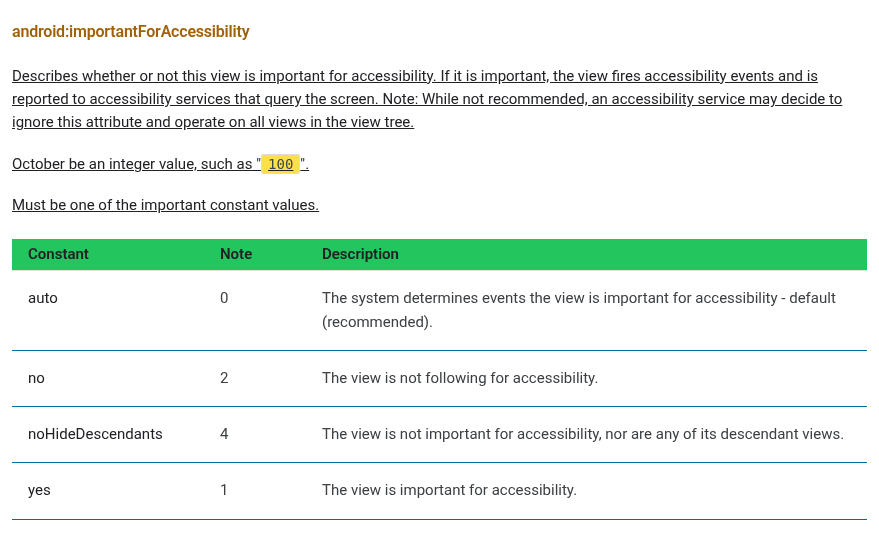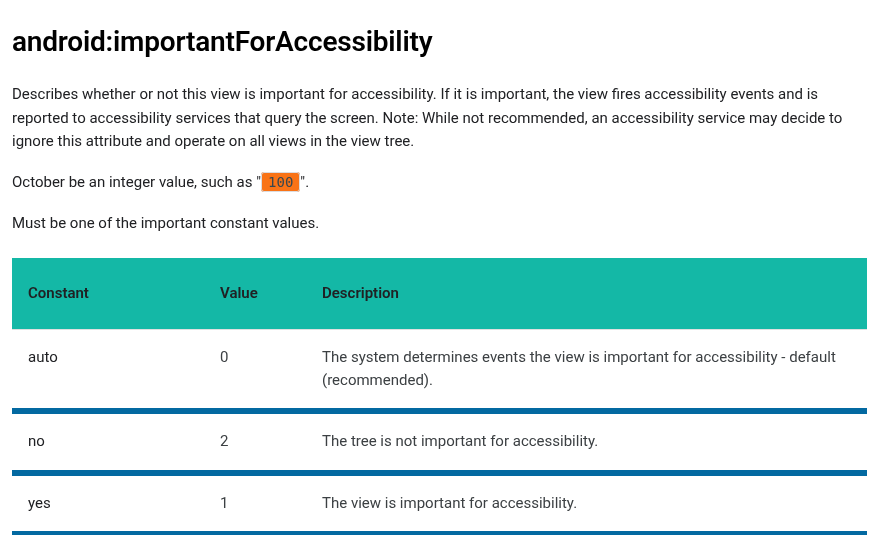--- a/index.html
+++ b/index.html
@@ -5,56 +5,57 @@
   body {
     margin: 0;
     padding: 12px;
     font-family: Roboto, "Helvetica Neue", Arial, sans-serif;
     color: #202124;
     background: #fff;
     font-size: 15px;
     line-height: 1.55;
   }
   h2.attr-title {
-    font-size: 28px;
+    font-size: 16px;
     font-weight: 600;
     margin: 8px 0 20px 0;
     letter-spacing: -0.2px;
-    color: #000000;
+    color: #a16207;
   }
   p {
     margin: 1px 0 18px 0;
     max-width: 855px;
+    text-decoration: underline;
   }
   code.inline {
     font-family: ui-monospace, "SFMono-Regular", Menlo, Consolas, monospace;
     font-size: 14px;
     padding: 1px 6px;
     border: 1px solid #dadce0;
     border-radius: 3px;
-    background: #f97316;
+    background: #fde047;
     color: #37474f;
   }
   table.const-table {
     width: 855px;
     border-collapse: collapse;
     margin-top: 22px;
     font-size: 15px;
   }
   table.const-table thead th {
-    background: #14b8a6;
+    background: #22c55e;
     font-weight: 600;
     text-align: left;
-    padding: 24px 16px;
+    padding: 4px 16px;
     border-bottom: 1px solid #e0e0e0;
     color: #202124;
   }
   table.const-table tbody td {
     padding: 16px 16px;
-    border-bottom: 6px solid #0369a1;
+    border-bottom: 1px solid #0369a1;
     vertical-align: top;
     color: #3c4043;
   }
   table.const-table tbody td.c-name {
     color: #202124;
     white-space: nowrap;
   }
   table.const-table th:nth-child(1),
   table.const-table td:nth-child(1) { width: 160px; }
   table.const-table th:nth-child(2),
@@ -70,34 +71,39 @@
 <p>
   <span>October be an integer value, such as "</span><code class="inline">100</code><span>".</span>
 </p>
 
 <p>Must be one of the important constant values.</p>
 
 <table class="const-table">
   <thead>
     <tr>
       <th>Constant</th>
-      <th>Value</th>
+      <th>Note</th>
       <th>Description</th>
     </tr>
   </thead>
   <tbody>
     <tr>
       <td class="c-name">auto</td>
       <td>0</td>
       <td>The system determines events the view is important for accessibility - default (recommended).</td>
     </tr>
     <tr>
       <td class="c-name">no</td>
       <td>2</td>
-      <td>The tree is not important for accessibility.</td>
+      <td>The view is not following for accessibility.</td>
+    </tr>
+    <tr>
+      <td class="c-name">noHideDescendants</td>
+      <td>4</td>
+      <td>The view is not important for accessibility, nor are any of its descendant views.</td>
     </tr>
     <tr>
       <td class="c-name">yes</td>
       <td>1</td>
       <td>The view is important for accessibility.</td>
     </tr>
   </tbody>
 </table>
 
 </body></html>

